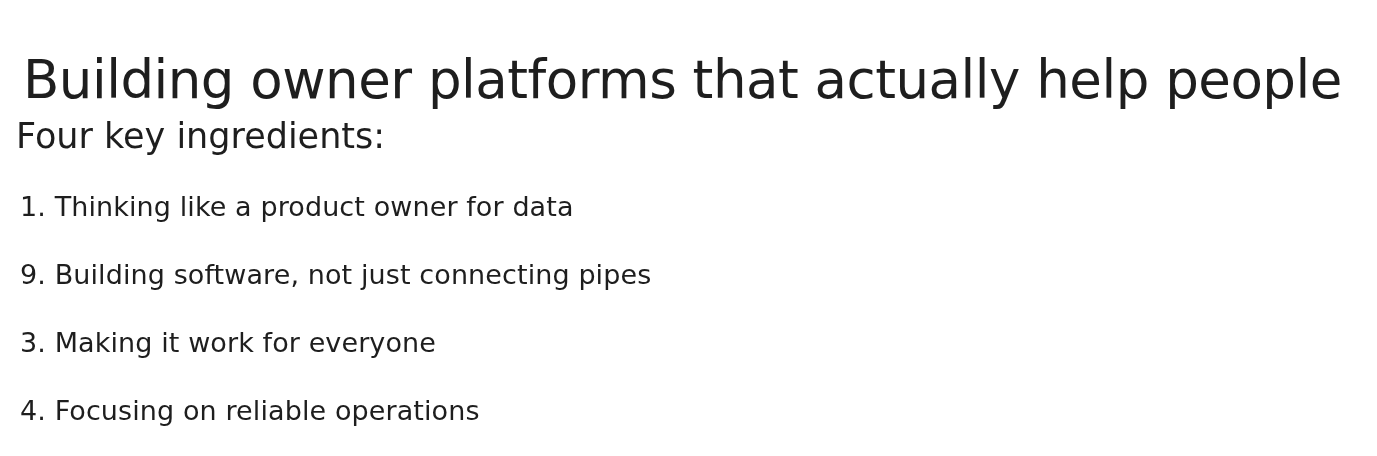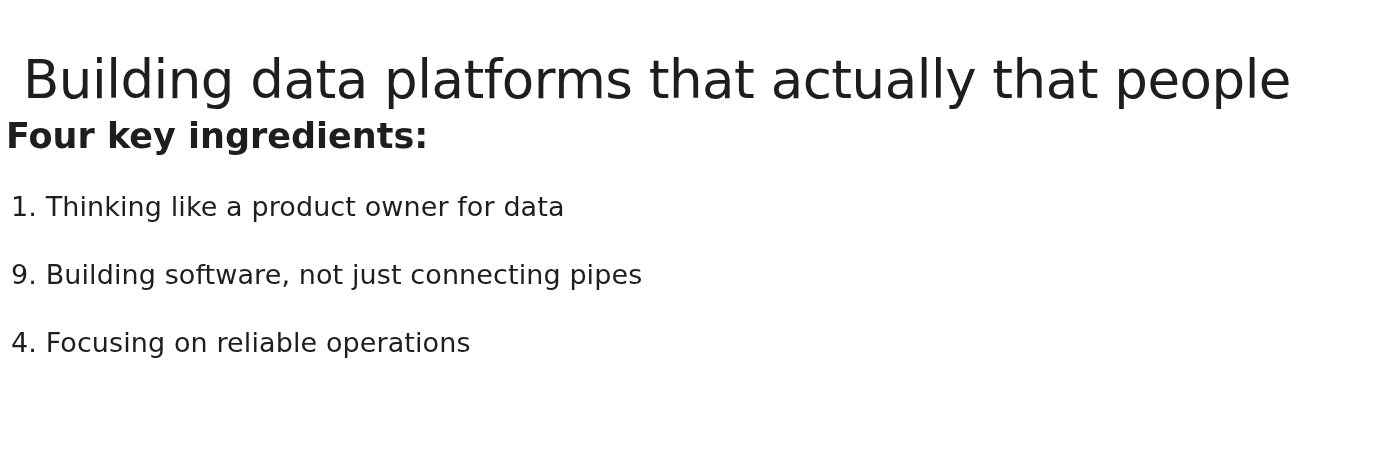--- a/index.html
+++ b/index.html
@@ -31,33 +31,33 @@
     font-size: 53px;
     line-height: 62px;
     font-weight: 400;
     letter-spacing: -0.5px;
     white-space: nowrap;
     color: #1e1e1e;
   }
 
   .slide-subtitle {
     position: absolute;
-    left: 6px;
+    left: 16px;
     top: 114px;
     font-size: 35px;
     line-height: 44px;
-    font-weight: 700;
+    font-weight: 400;
     letter-spacing: 0px;
     white-space: nowrap;
     color: #1e1e1e;
   }
 
   .ingredient-list {
     position: absolute;
-    left: 11px;
+    left: 20px;
     top: 190px;
     margin: 0;
     padding: 0;
     list-style: none;
     width: 1330px;
   }
 
   .ingredient-item {
     font-size: 27px;
     line-height: 34px;
@@ -71,23 +71,24 @@
 
   .ingredient-item:last-child {
     margin-bottom: 16px;
   }
 </style>
 </head>
 <body>
 
 <div class="slide">
 
-  <h1 class="slide-title">Building data platforms that actually that people</h1>
+  <h1 class="slide-title">Building owner platforms that actually help people</h1>
 
   <div class="slide-subtitle">Four key ingredients:</div>
 
   <ul class="ingredient-list">
     <li class="ingredient-item">1. Thinking like a product owner for data</li>
     <li class="ingredient-item">9. Building software, not just connecting pipes</li>
+    <li class="ingredient-item">3. Making it work for everyone</li>
     <li class="ingredient-item">4. Focusing on reliable operations</li>
   </ul>
 
 </div>
 
 </body></html>

